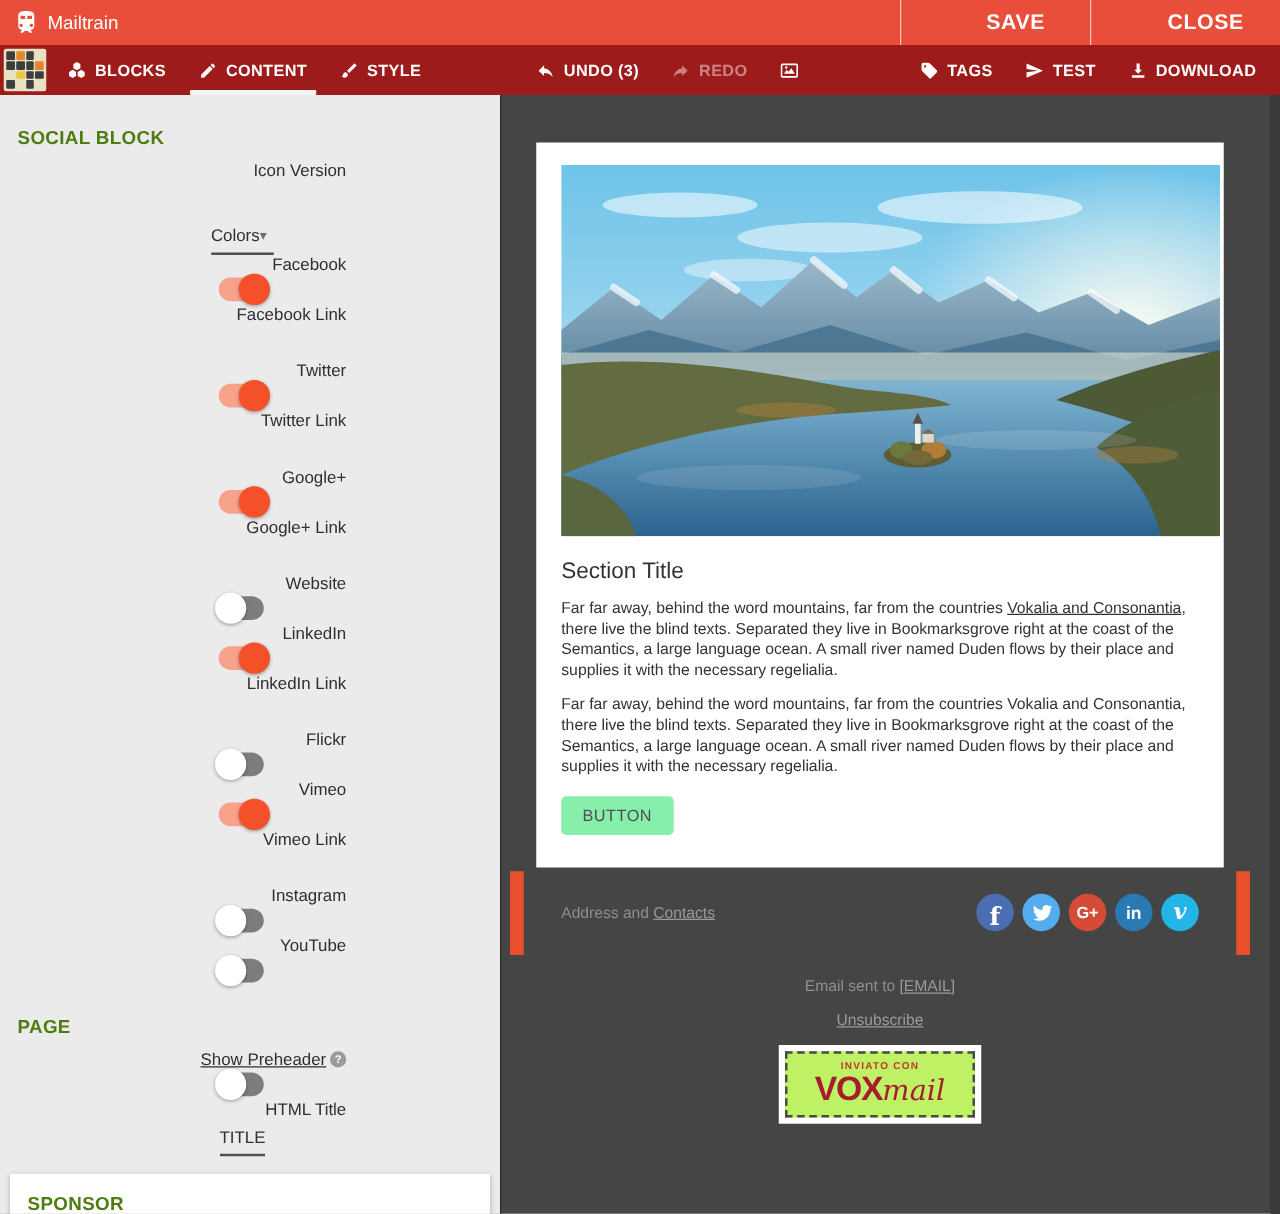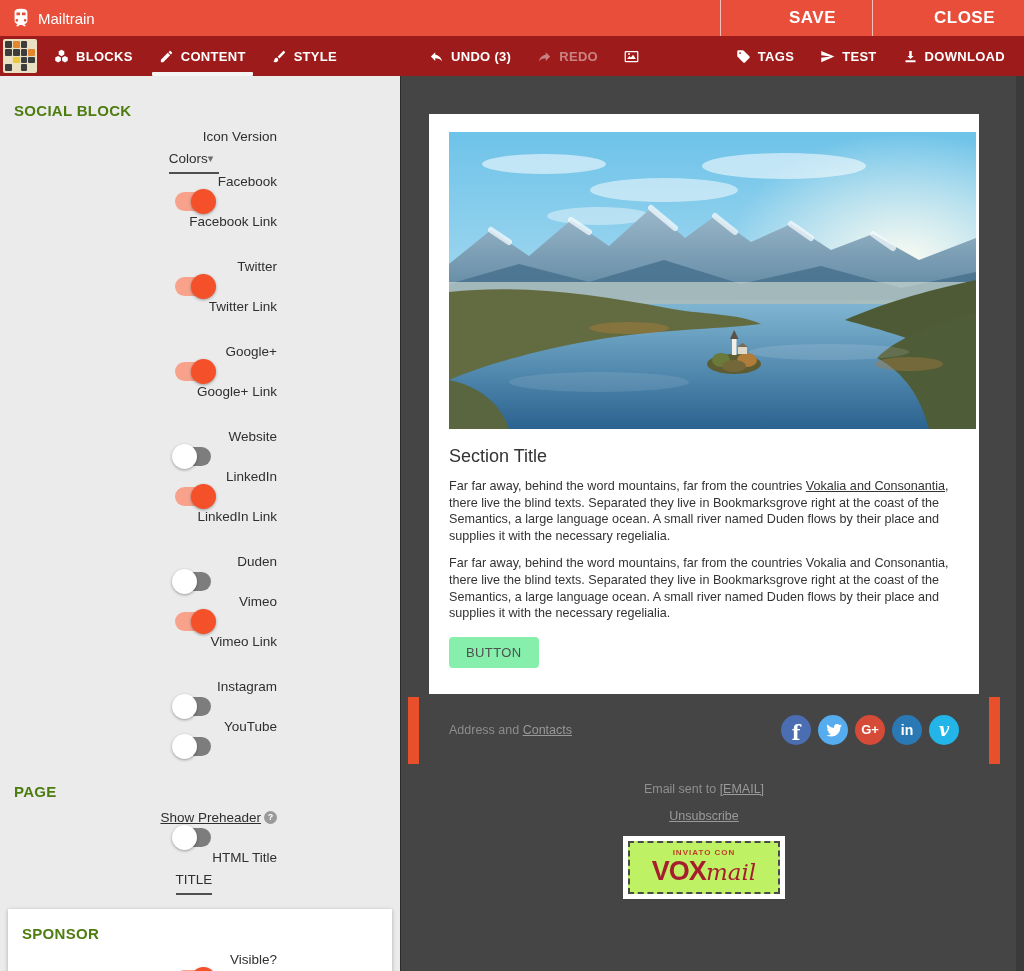--- a/index.html
+++ b/index.html
@@ -45,21 +45,21 @@
   .row { display:flex; align-items:center; min-height:38px;flex-direction:column; }
   .row-label { width:178px; text-align:right; padding-right:12px; font-size:13.5px; color:#2f2f2f; }
   .row-label a { color:#2f2f2f; text-decoration:underline; }
   .help-badge { display:inline-block; width:13px; height:13px; background:#9a9a9a; color:#fff;
                 border-radius:50%; font-size:9px; line-height:13px; text-align:center;
                 font-weight:bold; vertical-align:2px; margin-left:3px; cursor:pointer; }
   .row-control { flex:1; margin-right:12px; }
   .uinput { height:30px; display:flex; align-items:center; border-bottom:2px solid #4f4f4f;
             font-size:13.5px; color:#2f2f2f; cursor:text; }
   .uselect { height:30px; display:flex; align-items:center; justify-content:space-between;
-             border-bottom:2px solid #4f4f4f; font-size:13.5px; color:#2f2f2f; cursor:pointer; }
+             border-bottom:2px solid #4f4f4f; font-size:13.5px; color:#2f2f2f; cursor:pointer;margin-top:30px; }
   .uselect .caret { color:#6d6d6d; font-size:11px; padding-right:6px; }
   .toggle { position:relative; width:38px; height:25px; cursor:pointer; }
   .toggle .track { position:absolute; left:0; top:3px; width:36px; height:19px; border-radius:10px; }
   .toggle .knob { position:absolute; top:0; width:25px; height:25px; border-radius:50%;
                   box-shadow:0 1px 3px rgba(0,0,0,.35); }
   .toggle.on .track { background:#f8a28c; }
   .toggle.on .knob { right:-3px; background:#f4502a; }
   .toggle.off .track { background:#7d7d7d; }
   .toggle.off .knob { left:-3px; background:#fff; }
 
@@ -280,21 +280,21 @@
         </div>
         <div class="row">
           <div class="row-label"><span>LinkedIn Link</span></div>
           <div class="row-control">
             <div class="uinput">
               <span></span>
             </div>
           </div>
         </div>
         <div class="row">
-          <div class="row-label"><span>Duden</span></div>
+          <div class="row-label"><span>Flickr</span></div>
           <div class="row-control">
             <div class="toggle off">
               <div class="track"></div>
               <div class="knob"></div>
             </div>
           </div>
         </div>
         <div class="row">
           <div class="row-label"><span>Vimeo</span></div>
           <div class="row-control">

